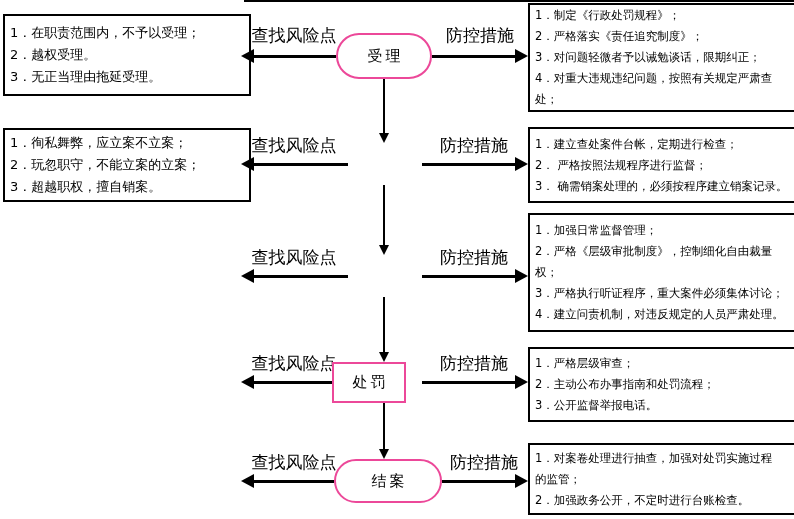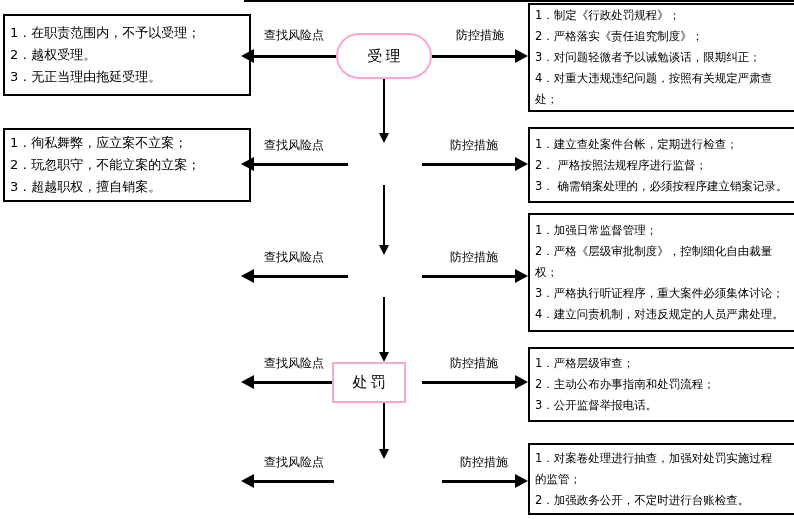--- a/index.html
+++ b/index.html
@@ -4,25 +4,25 @@
 <style>
   html,body{margin:0;padding:0;background:#fff}
   .canvas{position:relative;width:794px;height:519px;background:#fff;
           font-family:"DejaVu Sans",sans-serif;color:#000;overflow:hidden}
   .topline{position:absolute;background:#000}
   .box{position:absolute;border:2px solid #000;background:#fff;white-space:pre;
        display:flex;flex-direction:column;justify-content:center;
        padding:0 5px;overflow:hidden}
   .lbox{font-size:13px;line-height:22px}
   .rbox{font-size:11.5px;line-height:21px}
-  .node{position:absolute;border:2px solid #f9a8d4;background:#fff;
+  .node{position:absolute;border:2px solid #ec4899;background:#fff;
         display:flex;align-items:center;justify-content:center;
         font-size:15px;letter-spacing:3px;text-indent:3px}
   .stadium{border-radius:23px}
-  .label{position:absolute;font-size:12px;text-align:center;height:16px;line-height:16px}
+  .label{position:absolute;font-size:17px;text-align:center;height:16px;line-height:16px}
   .harrow{position:absolute;height:14px}
   .harrow::before{content:"";position:absolute;top:0;width:0;height:0;
         border-top:7px solid transparent;border-bottom:7px solid transparent}
   .harrow::after{content:"";position:absolute;top:6px;height:3px;background:#000}
   .pl::before{left:0;border-right:13px solid #000}
   .pl::after{left:10px;right:0}
   .pr::before{right:0;border-left:13px solid #000}
   .pr::after{left:0;right:10px}
   .varrow{position:absolute;width:12px}
   .varrow::after{content:"";position:absolute;left:5px;top:0;bottom:8px;width:2px;background:#000}
@@ -84,19 +84,20 @@
   <div class="harrow pr" style="left:422px;top:375px;width:106px"></div>
   <div class="label" style="left:424px;top:355px;width:100px">防控措施</div>
   <div class="box rbox" style="left:528px;top:347px;width:259px;height:71px">1．严格层级审查；
 2．主动公布办事指南和处罚流程；
 3．公开监督举报电话。</div>
 
   <div class="varrow" style="left:378px;top:403px;height:56px"></div>
 
   <div class="label" style="left:246px;top:454px;width:96px">查找风险点</div>
   <div class="harrow pl" style="left:241px;top:474px;width:93px"></div>
+  <div class="node stadium" style="left:334px;top:459px;width:104px;height:40px">结案</div>
   <div class="harrow pr" style="left:442px;top:474px;width:86px"></div>
   <div class="label" style="left:444px;top:454px;width:80px">防控措施</div>
   <div class="box rbox" style="left:528px;top:443px;width:259px;height:68px">1．对案卷处理进行抽查，加强对处罚实施过程
 的监管；
 2．加强政务公开，不定时进行台账检查。</div>
 
 </div>
 
 </body></html>

